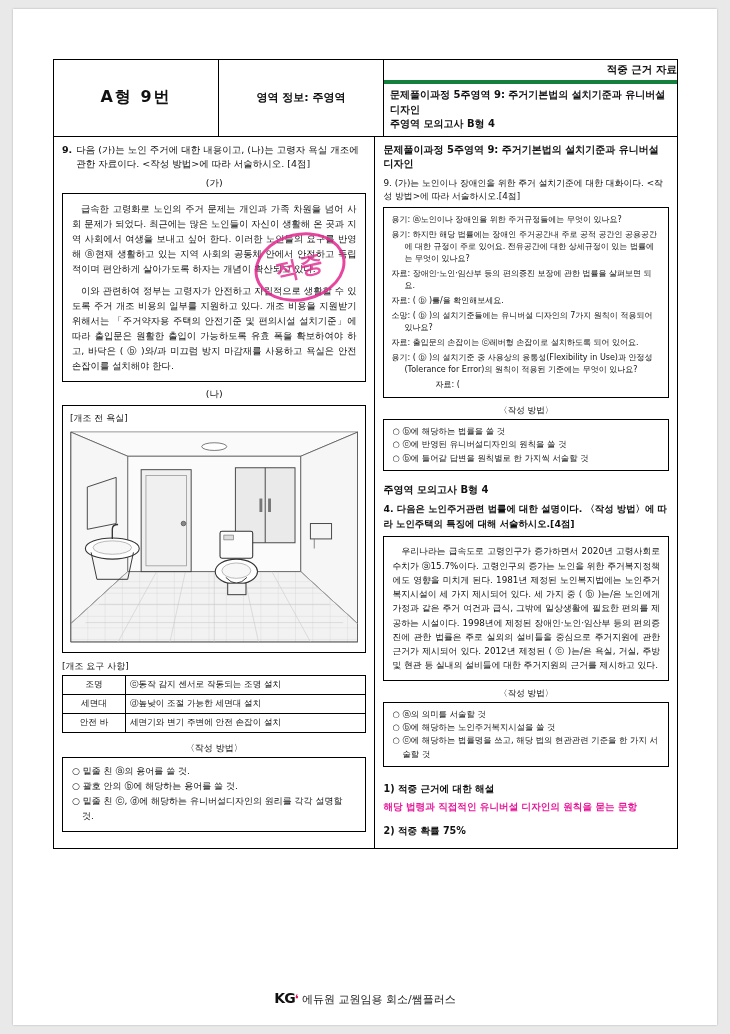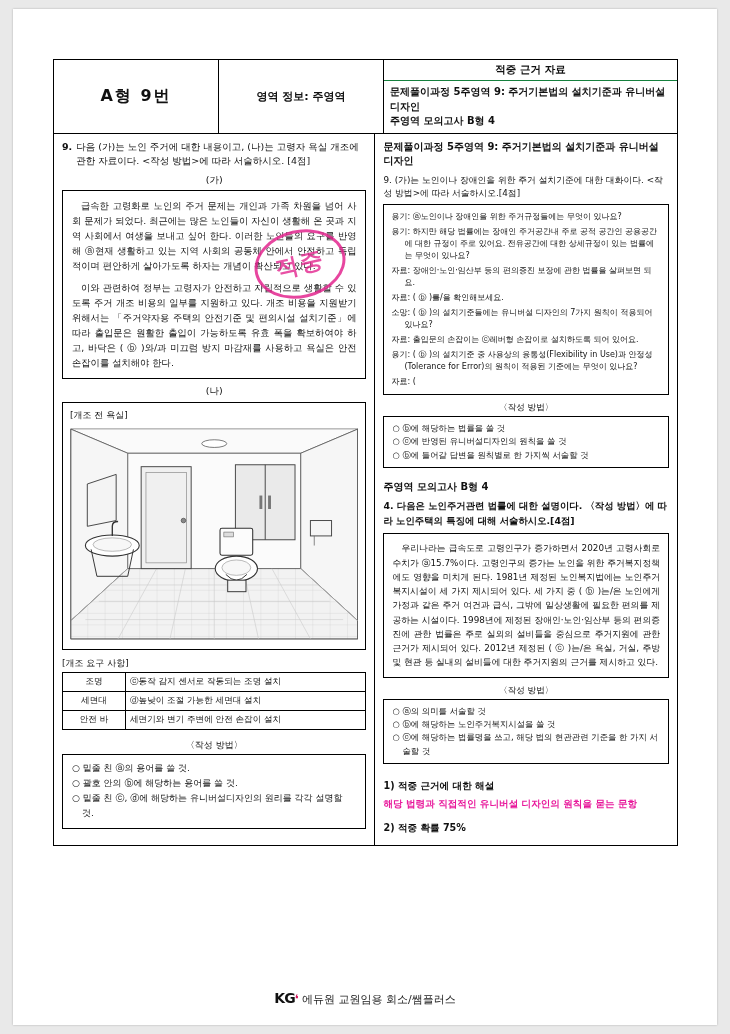--- a/index.html
+++ b/index.html
@@ -15,21 +15,21 @@
     box-shadow:0 0 2px rgba(0,0,0,.25);
   }
   .sheet{position:absolute;left:40px;top:50px;width:625px;}
 
   
   .hdr{width:100%;border-collapse:collapse;table-layout:fixed;}
   .hdr td{border:1px solid #000;padding:4px 6px;vertical-align:middle;}
   .hdr .c1{width:152px;text-align:center;font-size:16px;font-weight:bold;letter-spacing:2px;}
   .hdr .c2{width:152px;text-align:center;font-size:11px;font-weight:bold;}
   .hdr .c3{padding:0;}
-  .hdr-title{border-bottom:1px solid #15803d;text-align:center;font-size:10.5px;font-weight:bold;padding:3px 0;}
+  .hdr-title{border-bottom:4px solid #15803d;text-align:right;font-size:10.5px;font-weight:bold;padding:3px 0;}
   .hdr-body{padding:4px 6px;font-size:10px;line-height:1.45;font-weight:bold;}
 
   
   .body{display:flex;border:1px solid #000;border-top:none;}
   .colL{width:322px;border-right:1px solid #000;padding:6px 8px 10px 8px;box-sizing:border-box;position:relative;}
   .colR{width:302px;padding:6px 8px 10px 8px;box-sizing:border-box;}
 
   
   .q-head{display:flex;font-size:9.5px;line-height:1.5;}
   .q-num{font-weight:bold;margin-right:4px;}
@@ -50,21 +50,21 @@
 
   .method-hd{text-align:center;font-size:9px;margin:9px 0 0;}
   .method-box{border:1px solid #000;padding:6px 9px;font-size:9px;line-height:1.7;margin-top:2px;}
   .method-box div{text-indent:-10px;padding-left:10px;}
 
   
   .r-title{font-size:10px;font-weight:bold;line-height:1.45;margin-bottom:5px;}
   .r-q{font-size:8.8px;line-height:1.5;margin-bottom:4px;}
   .dlg{border:1px solid #000;padding:6px 7px;font-size:8px;line-height:1.5;}
   .dlg div{text-indent:-13px;padding-left:13px;margin-bottom:3px;}
-  .dlg div:last-child{margin-bottom:0;}
+  .dlg div:last-child{margin-bottom:0;margin-left:44px;}
   .r-method-hd{text-align:center;font-size:8.6px;margin:7px 0 0;}
   .r-method{border:1px solid #000;padding:5px 8px;font-size:8.4px;line-height:1.6;margin-top:2px;}
   .r-method div{text-indent:-10px;padding-left:10px;}
 
   .sec2-title{font-size:10px;font-weight:bold;margin:12px 0 5px;}
   .sec2-q{font-size:9.4px;font-weight:bold;line-height:1.55;margin-bottom:5px;}
   .sec2-box{border:1px solid #000;padding:7px 8px;font-size:8.8px;line-height:1.62;text-align:justify;}
   .sec2-box p{margin:0;text-indent:9px;}
 
   .ans-h{font-size:9.6px;font-weight:bold;margin:16px 0 4px;}

